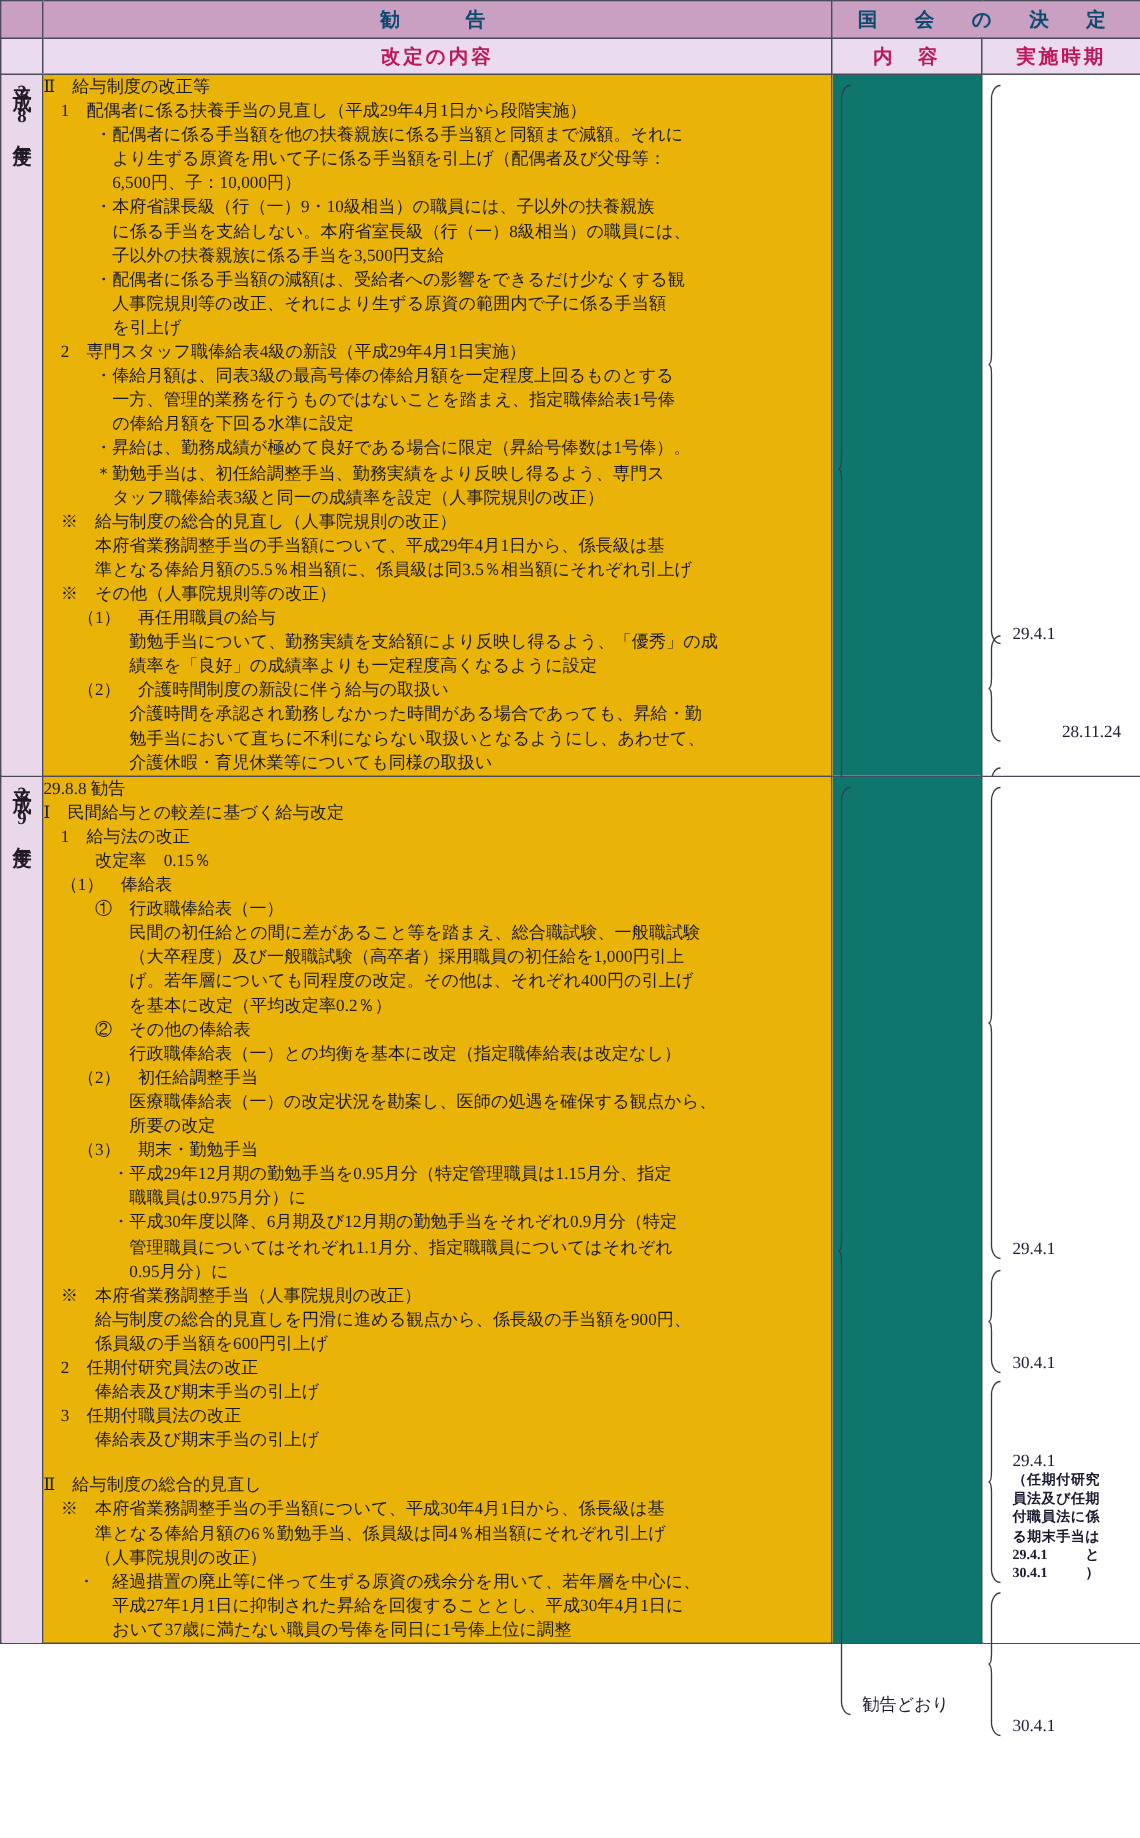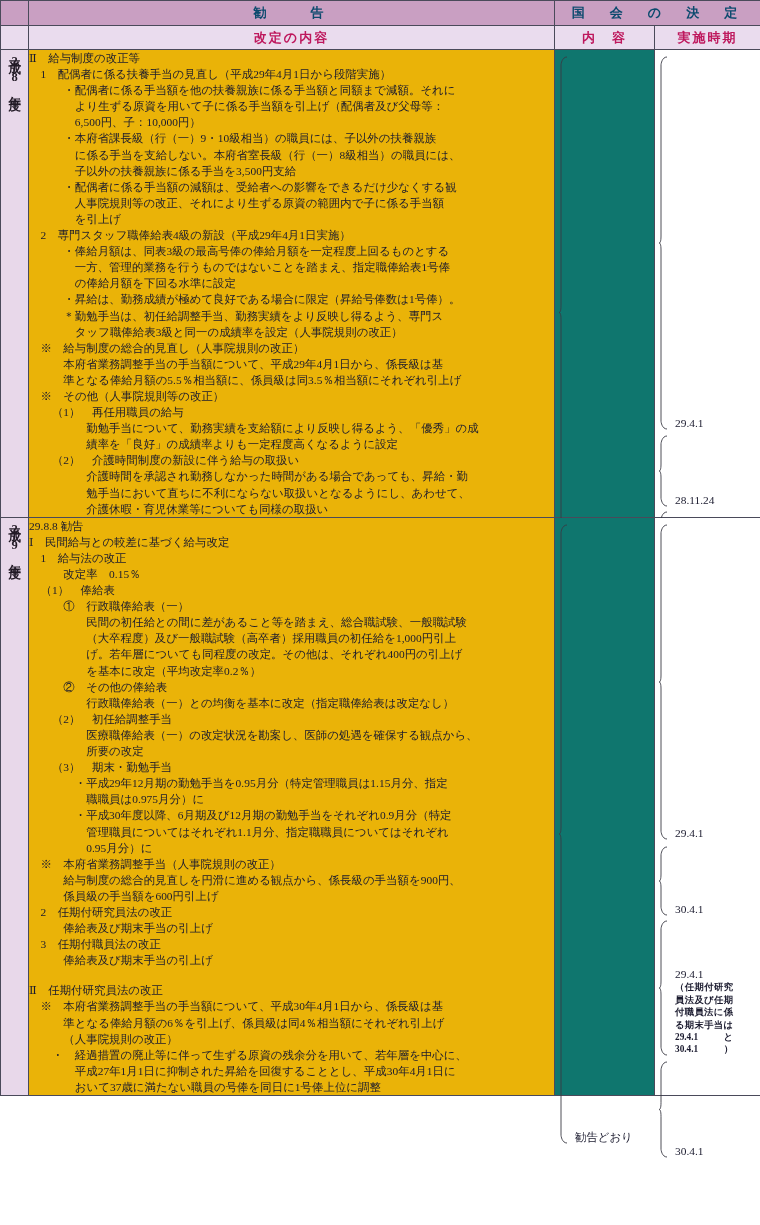--- a/index.html
+++ b/index.html
@@ -207,21 +207,21 @@
             <div class="brace-wrap" style="top: 6px; left: 3px; height: 374px;">
               <span class="brace">
                 <svg width="11" height="374" viewBox="0 0 11 374">
                   <path d="M 9 1 C 4 1, 3 8, 3 9 L 3 180 C 3 186, 2 187, 1 187 C 2 187, 3 188, 3 194 L 3 365 C 3 366, 4 373, 9 373" fill="none" stroke="#3a3a44" stroke-width="0.9"></path>
                 </svg>
               </span>
               <div>
                 <div class="brace-label">29.4.1</div>
               </div>
             </div>
-            <div class="brace-wrap" style="top: 385px; left: 3px; height: 72px;">
+            <div class="brace-wrap" style="top: 373px; left: 3px; height: 72px; gap: 33px;">
               <span class="brace">
                 <svg width="11" height="72" viewBox="0 0 11 72">
                   <path d="M 9 1 C 4 1, 3 8, 3 9 L 3 29 C 3 35, 2 36, 1 36 C 2 36, 3 37, 3 43 L 3 63 C 3 64, 4 71, 9 71" fill="none" stroke="#3a3a44" stroke-width="0.9"></path>
                 </svg>
               </span>
               <div>
                 <div class="brace-label">28.11.24</div>
               </div>
             </div>
             <div class="brace-wrap" style="top: 461px; left: 3px; height: 58px;">
@@ -261,23 +261,23 @@
             <div class="line">　　　　　管理職員についてはそれぞれ1.1月分、指定職職員についてはそれぞれ</div>
             <div class="line">　　　　　0.95月分）に</div>
             <div class="line">　※　本府省業務調整手当（人事院規則の改正）</div>
             <div class="line">　　　給与制度の総合的見直しを円滑に進める観点から、係長級の手当額を900円、</div>
             <div class="line">　　　係員級の手当額を600円引上げ</div>
             <div class="line">　2　任期付研究員法の改正</div>
             <div class="line">　　　俸給表及び期末手当の引上げ</div>
             <div class="line">　3　任期付職員法の改正</div>
             <div class="line">　　　俸給表及び期末手当の引上げ</div>
             <div class="gap"></div>
-            <div class="line">Ⅱ　任期付研究員法の改正</div>
+            <div class="line">Ⅱ　給与制度の総合的見直し</div>
             <div class="line">　※　本府省業務調整手当の手当額について、平成30年4月1日から、係長級は基</div>
-            <div class="line">　　　準となる俸給月額の6％を引上げ、係員級は同4％相当額にそれぞれ引上げ</div>
+            <div class="line">　　　準となる俸給月額の6％勤勉手当、係員級は同4％相当額にそれぞれ引上げ</div>
             <div class="line">　　　（人事院規則の改正）</div>
             <div class="line">　　・　経過措置の廃止等に伴って生ずる原資の残余分を用いて、若年層を中心に、</div>
             <div class="line">　　　　平成27年1月1日に抑制された昇給を回復することとし、平成30年4月1日に</div>
             <div class="line">　　　　おいて37歳に満たない職員の号俸を同日に1号俸上位に調整</div>
           </td>
           <td class="decision-cell">
             <div class="brace-wrap" style="top: 6px; left: 3px; height: 620px;">
               <span class="brace">
                 <svg width="11" height="620" viewBox="0 0 11 620">
                   <path d="M 9 1 C 4 1, 3 8, 3 9 L 3 303 C 3 309, 2 310, 1 310 C 2 310, 3 311, 3 317 L 3 611 C 3 612, 4 619, 9 619" fill="none" stroke="#3a3a44" stroke-width="0.9"></path>

